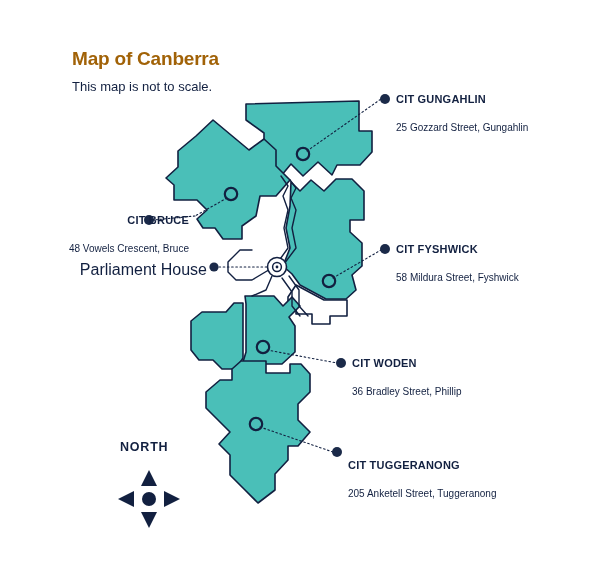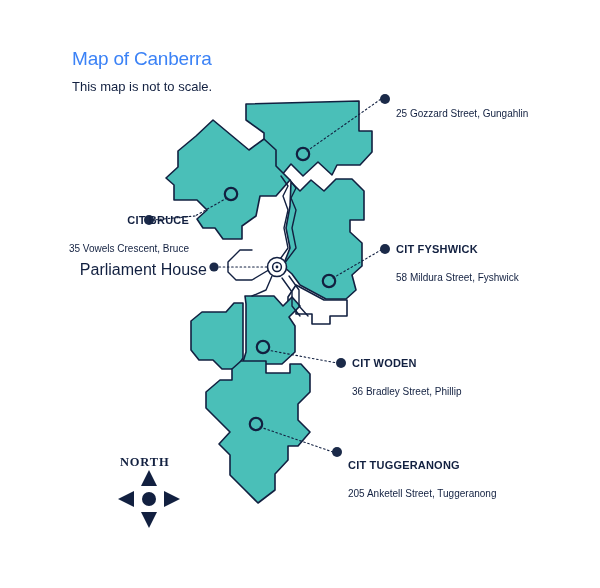--- a/index.html
+++ b/index.html
@@ -19,23 +19,23 @@
     position: absolute;
     left: 0; top: 0;
     width: 600px;
     height: 588px;
   }
   .map-title {
     position: absolute;
     left: 72px;
     top: 48px;
     font-size: 19px;
-    font-weight: normal;
+    font-weight: bold;
     letter-spacing: -0.2px;
-    color: #3b82f6;
+    color: #a16207;
     white-space: nowrap;
   }
   .map-subtitle {
     position: absolute;
     left: 72px;
     top: 79px;
     font-size: 13px;
     font-weight: normal;
     color: #122040;
     white-space: nowrap;
@@ -73,26 +73,25 @@
     font-size: 16px;
     color: #122040;
     white-space: nowrap;
     text-align: right;
   }
 
   
   .compass-label {
     position: absolute;
     left: 120px;
-    top: 455px;
+    top: 440px;
     font-size: 12.5px;
     font-weight: bold;
     letter-spacing: 0.8px;
     color: #122040;
-    font-family: Liberation Serif, serif;
   }
   #compass-rose {
     position: absolute;
     left: 116px;
     top: 468px;
     width: 66px;
     height: 62px;
   }
   svg { display: block; }
 </style>
@@ -290,26 +289,27 @@
       <circle cx="385" cy="99" r="5"></circle>
       <circle cx="149" cy="220" r="5"></circle>
       <circle cx="385" cy="249" r="5"></circle>
       <circle cx="341" cy="363" r="5"></circle>
       <circle cx="337" cy="452" r="5"></circle>
       <circle cx="214" cy="267" r="4.6"></circle>
     </g>
   </svg>
 
   <div class="callout right" style="left:396px; top:92px;">
+    <span class="c-title">CIT GUNGAHLIN</span>
     <span class="c-addr">25 Gozzard Street, Gungahlin</span>
   </div>
 
   <div class="callout left" style="left:0px; width:189px; top:213px;">
     <span class="c-title">CIT BRUCE</span>
-    <span class="c-addr">35 Vowels Crescent, Bruce</span>
+    <span class="c-addr">48 Vowels Crescent, Bruce</span>
   </div>
 
   <div class="callout right" style="left:396px; top:242px;">
     <span class="c-title">CIT FYSHWICK</span>
     <span class="c-addr">58 Mildura Street, Fyshwick</span>
   </div>
 
   <div class="callout right" style="left:352px; top:356px;">
     <span class="c-title">CIT WODEN</span>
     <span class="c-addr">36 Bradley Street, Phillip</span>

